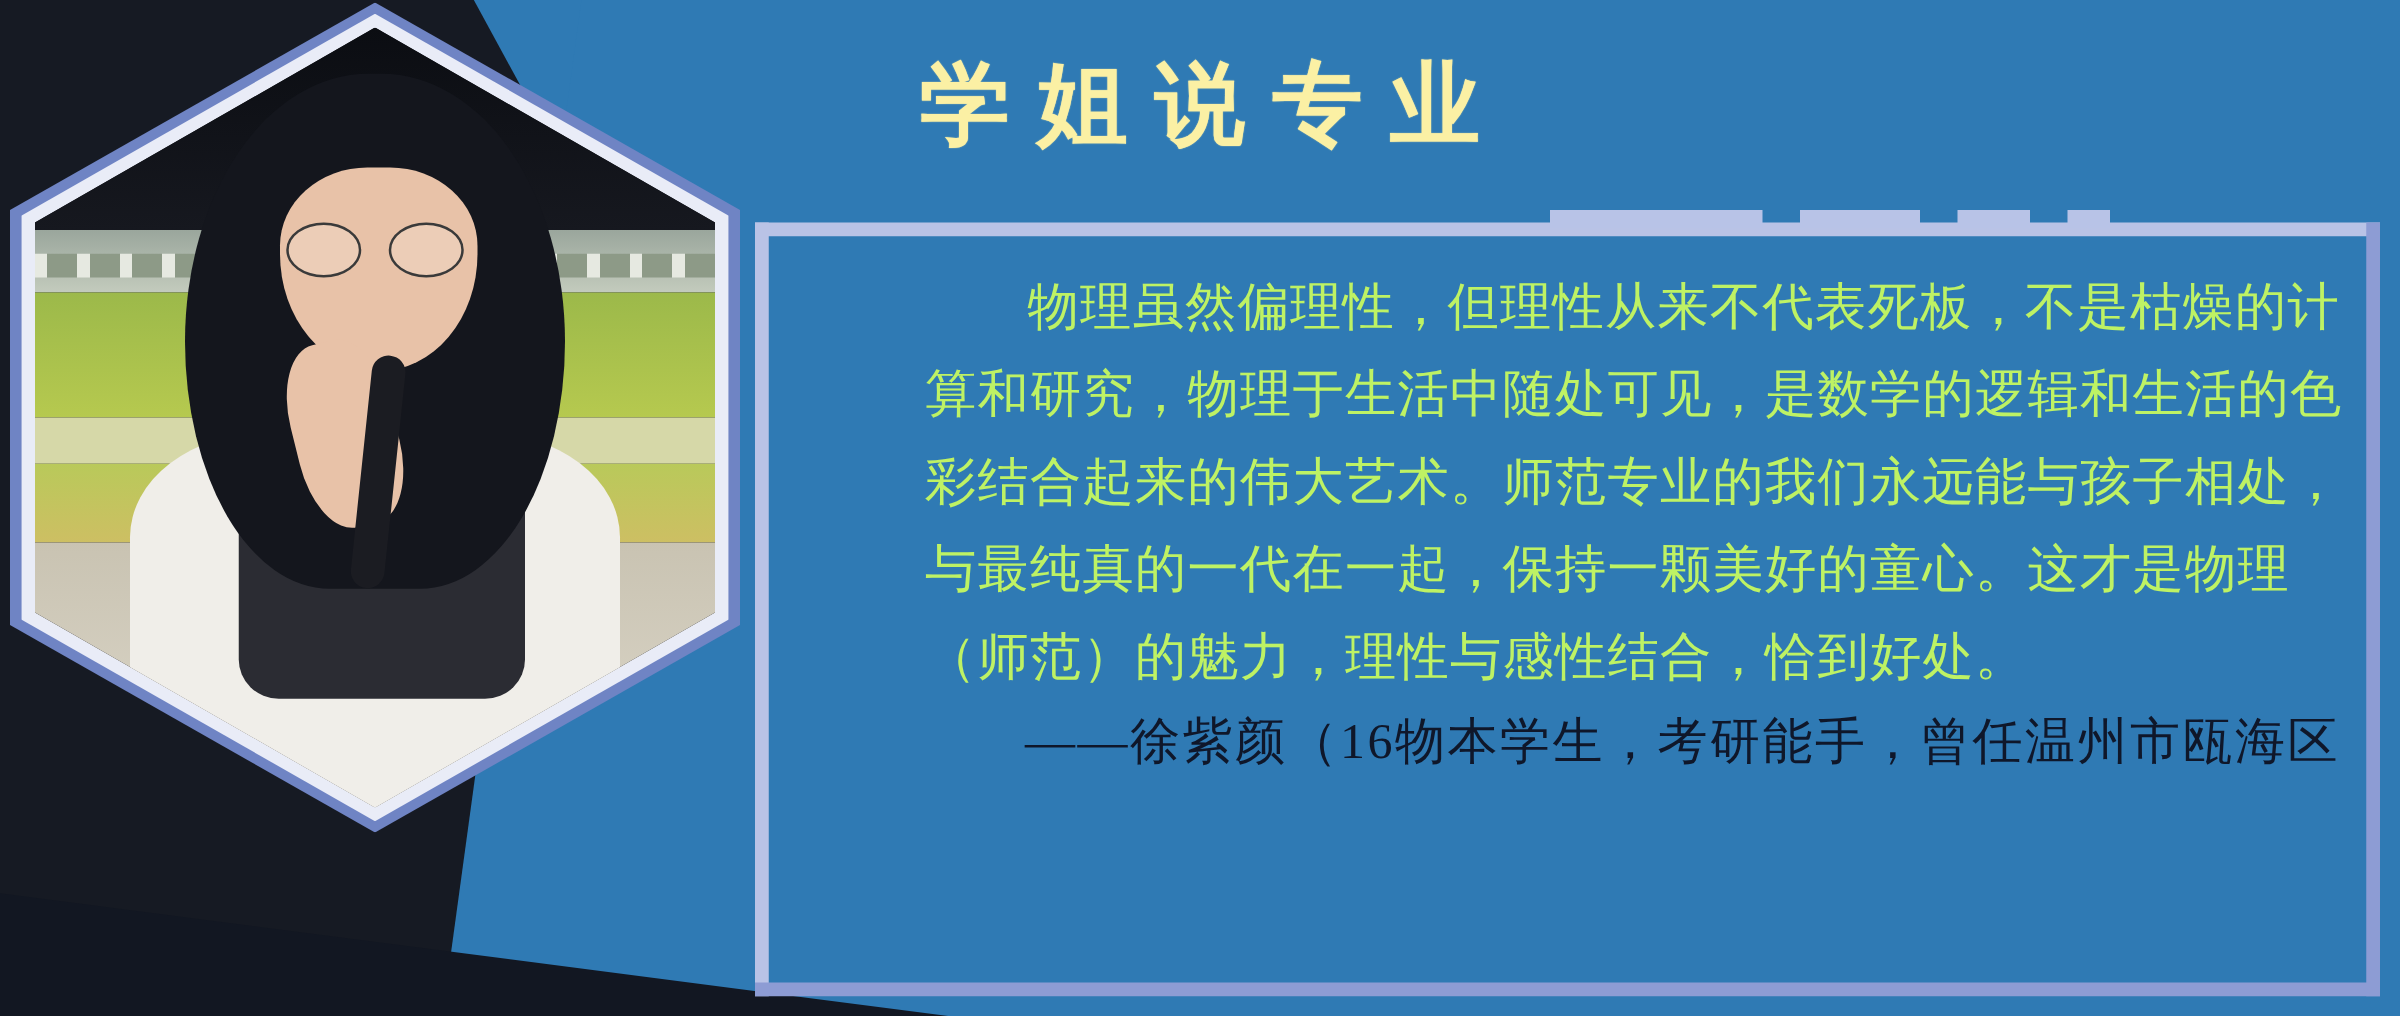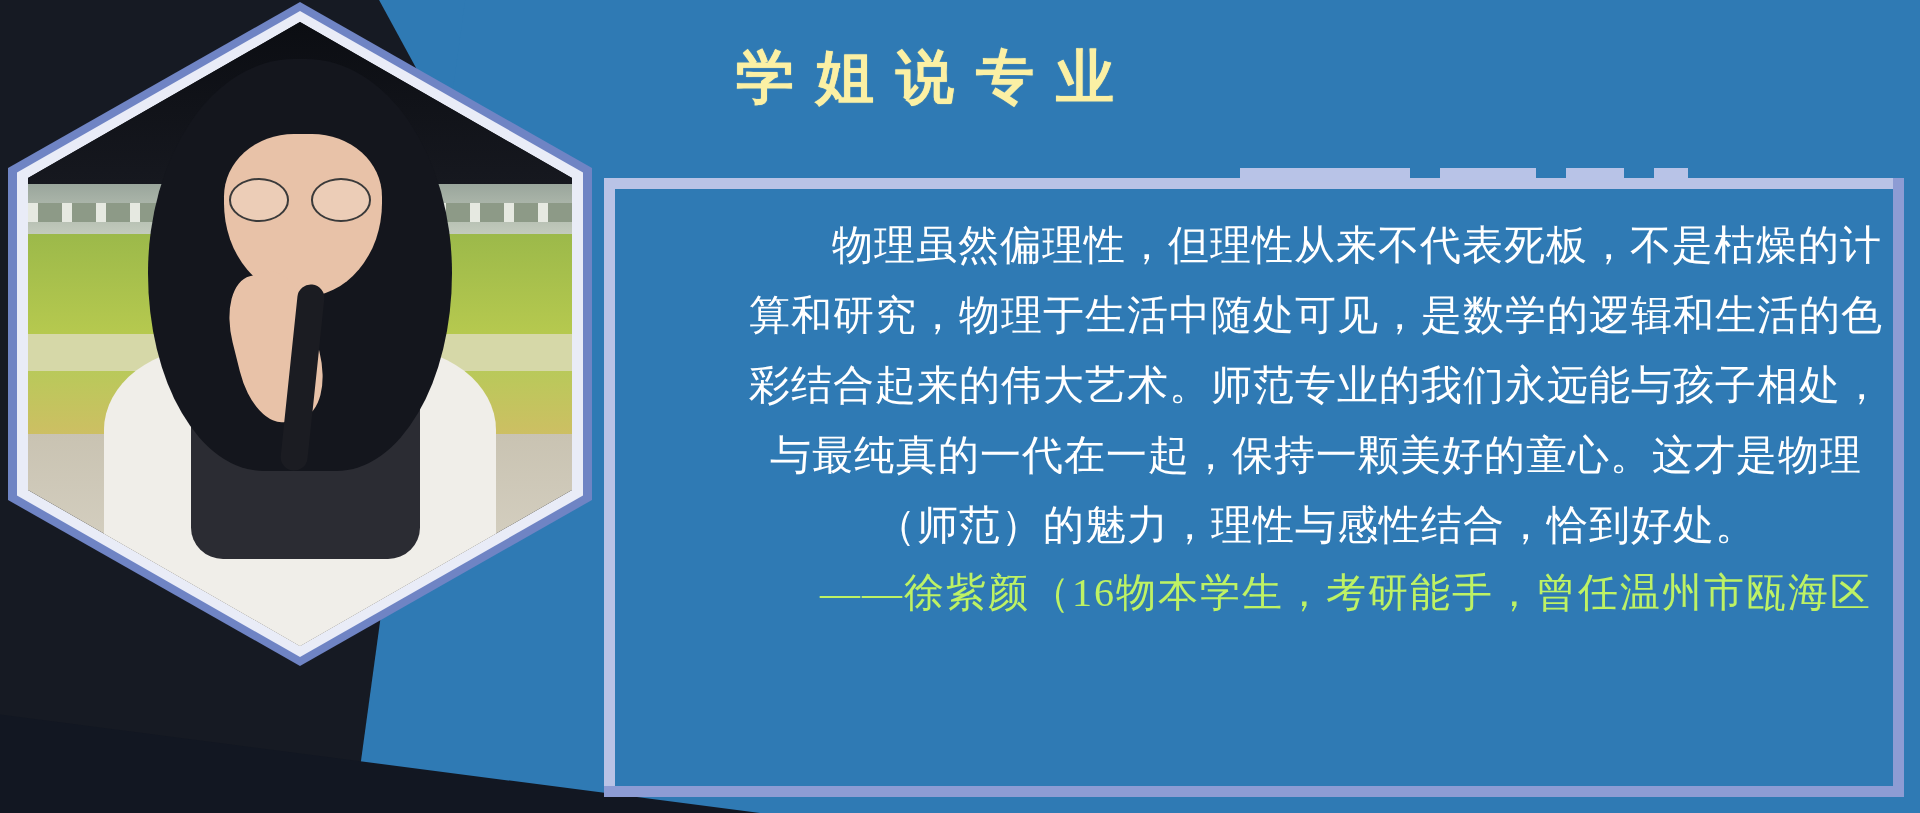--- a/index.html
+++ b/index.html
@@ -95,48 +95,47 @@
   .ph-glass-l{position:absolute; left:37%; top:25%; width:11%; height:7%; border:2px solid #3a3a3a; border-radius:50%; background:rgba(255,255,255,.18); }
   .ph-glass-r{position:absolute; left:52%; top:25%; width:11%; height:7%; border:2px solid #3a3a3a; border-radius:50%; background:rgba(255,255,255,.18); }
   .ph-body { position:absolute; left:14%; top:52%; width:72%; height:48%; background:#f0eee9; border-radius:28% 28% 0 0; }
   .ph-vest { position:absolute; left:30%; top:50%; width:42%; height:36%; background:#2b2c33; border-radius:26% 26% 14% 14%; }
   .ph-arm  { position:absolute; left:38%; top:40%; width:15%; height:24%; background:#e8c2a8; border-radius:40%; transform:rotate(-14deg); }
   .ph-mic  { position:absolute; left:48%; top:42%; width:5%;  height:30%; background:#1b1c22; border-radius:14px; transform:rotate(6deg); }
 
   
   .headline {
     position:absolute; left:736px; top:48px;
-    font-size:58px; line-height:1;
+    font-size:72px; line-height:1;
     color:#fbf0a4;
     letter-spacing:22px;
     font-weight:700;
     white-space:nowrap;
     text-shadow:0 0 1px #fbf0a4;
   }
   
   .dashes { position:absolute; left:1240px; top:168px; height:14px; }
   .dashes i { display:inline-block; height:14px; background:#b8c3e7; vertical-align:top; }
   .dashes i + i { margin-left:30px; }
   .d1 { width:170px; } .d2 { width:96px; } .d3 { width:58px; } .d4 { width:34px; }
 
   
   .body-copy {
     position:absolute; left:740px; top:210px; width:1152px;
-    color:#ffffff;
+    color:#bef264;
     font-size:41px;
     line-height:70px;
     letter-spacing:1px;
     font-weight:400;
-    text-align:center;
   }
   .body-copy p { text-indent:2em; }
 
   .attribution {
     position:absolute; left:740px; top:560px; width:1152px;
-    color:#bef264;
+    color:#0f172a;
     font-family:"Liberation Serif","DejaVu Serif",serif;
     font-size:40px;
     line-height:66px;
     letter-spacing:2px;
   }
   .attribution p { text-indent:2em; }
   .attribution p + p { text-indent:0; }
 </style>
 </head>
 <body>

